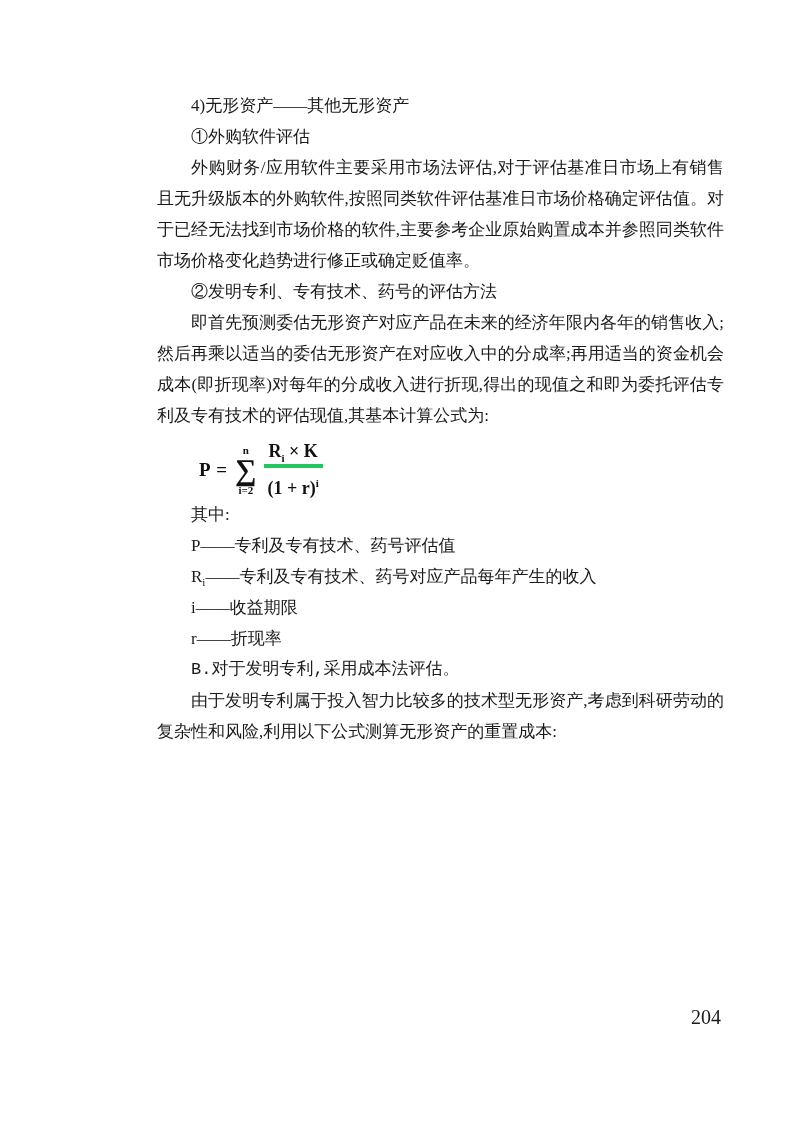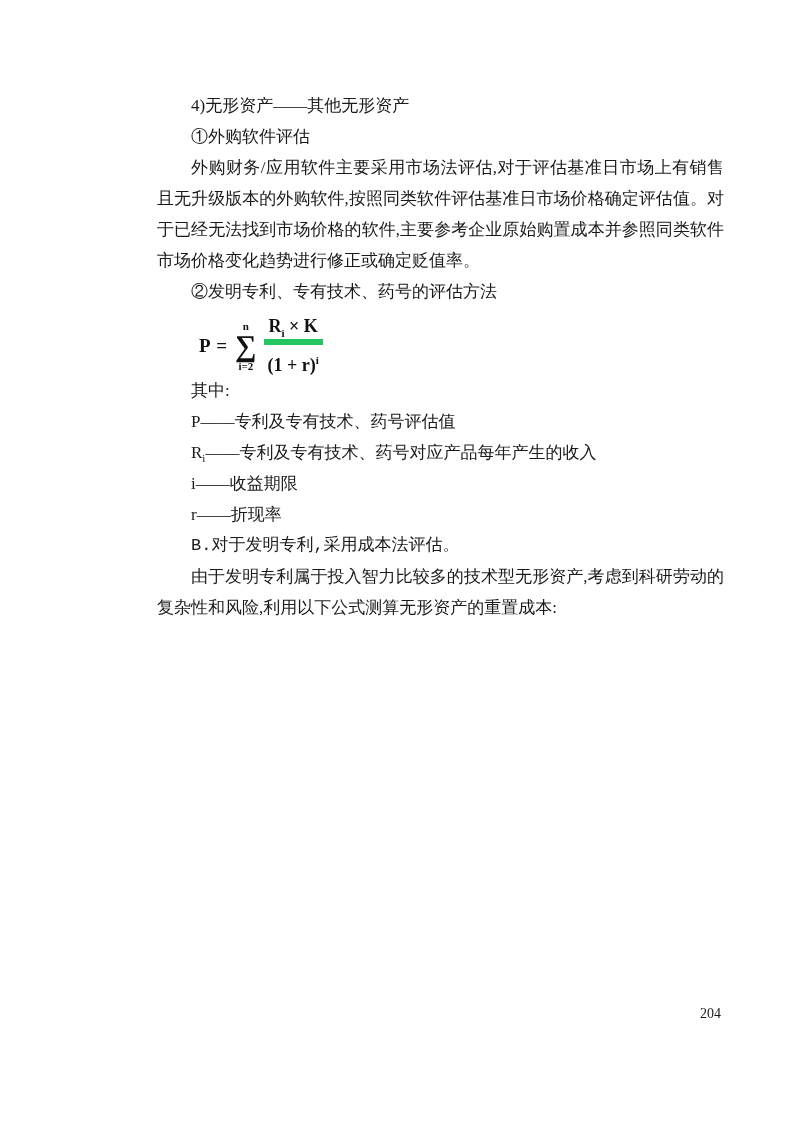--- a/index.html
+++ b/index.html
@@ -71,53 +71,54 @@
     padding: 1px 0;
   }
   .f-frac {
     display: inline-flex;
     flex-direction: column;
     align-items: center;
     font-size: 18px;
   }
   .f-num {
     display: block;
-    border-bottom: 6px solid #22c55e;
+    border-bottom: 4px solid #22c55e;
     padding: 0 5px 2px 5px;
   }
   .f-den {
     display: block;
     padding-top: 10px;
   }
   .formula sub { font-size: 11px; line-height: 0; }
   .formula sup { font-size: 11px; line-height: 0; }
 
   .pagenum {
     position: absolute;
     top: 1006px;
     right: 116px;
-    font-size: 14px;
+    font-size: 20px;
     font-family: "Liberation Serif", "DejaVu Serif", serif;
     color: #1a1a1a;
   }
 </style>
 </head>
 <body>
 
 <div class="page">
 
   <p>4)无形资产——其他无形资产</p>
 
   <p class="m18">①外购软件评估</p>
 
   <p class="m13">外购财务/应用软件主要采用市场法评估,对于评估基准日市场上有销售且无升级版本的外购软件,按照同类软件评估基准日市场价格确定评估值。对于已经无法找到市场价格的软件,主要参考企业原始购置成本并参照同类软件市场价格变化趋势进行修正或确定贬值率。</p>
 
   <p class="m9">②发明专利、专有技术、药号的评估方法</p>
 
 
+  <p class="m11">即首先预测委估无形资产对应产品在未来的经济年限内各年的销售收入;然后再乘以适当的委估无形资产在对应收入中的分成率;再用适当的资金机会成本(即折现率)对每年的分成收入进行折现,得出的现值之和即为委托评估专利及专有技术的评估现值,其基本计算公式为:</p>
 
   <div class="formula">
     <span class="f-lhs"><span>P</span> <span>=</span></span>
     <span class="f-sigma">
       <span class="f-sig-top">n</span>
       <span class="f-sig-glyph">∑</span>
       <span class="f-sig-bot">i=2</span>
     </span>
     <span class="f-frac">
       <span class="f-num"><span>R</span><sub>i</sub><span> × K</span></span>

